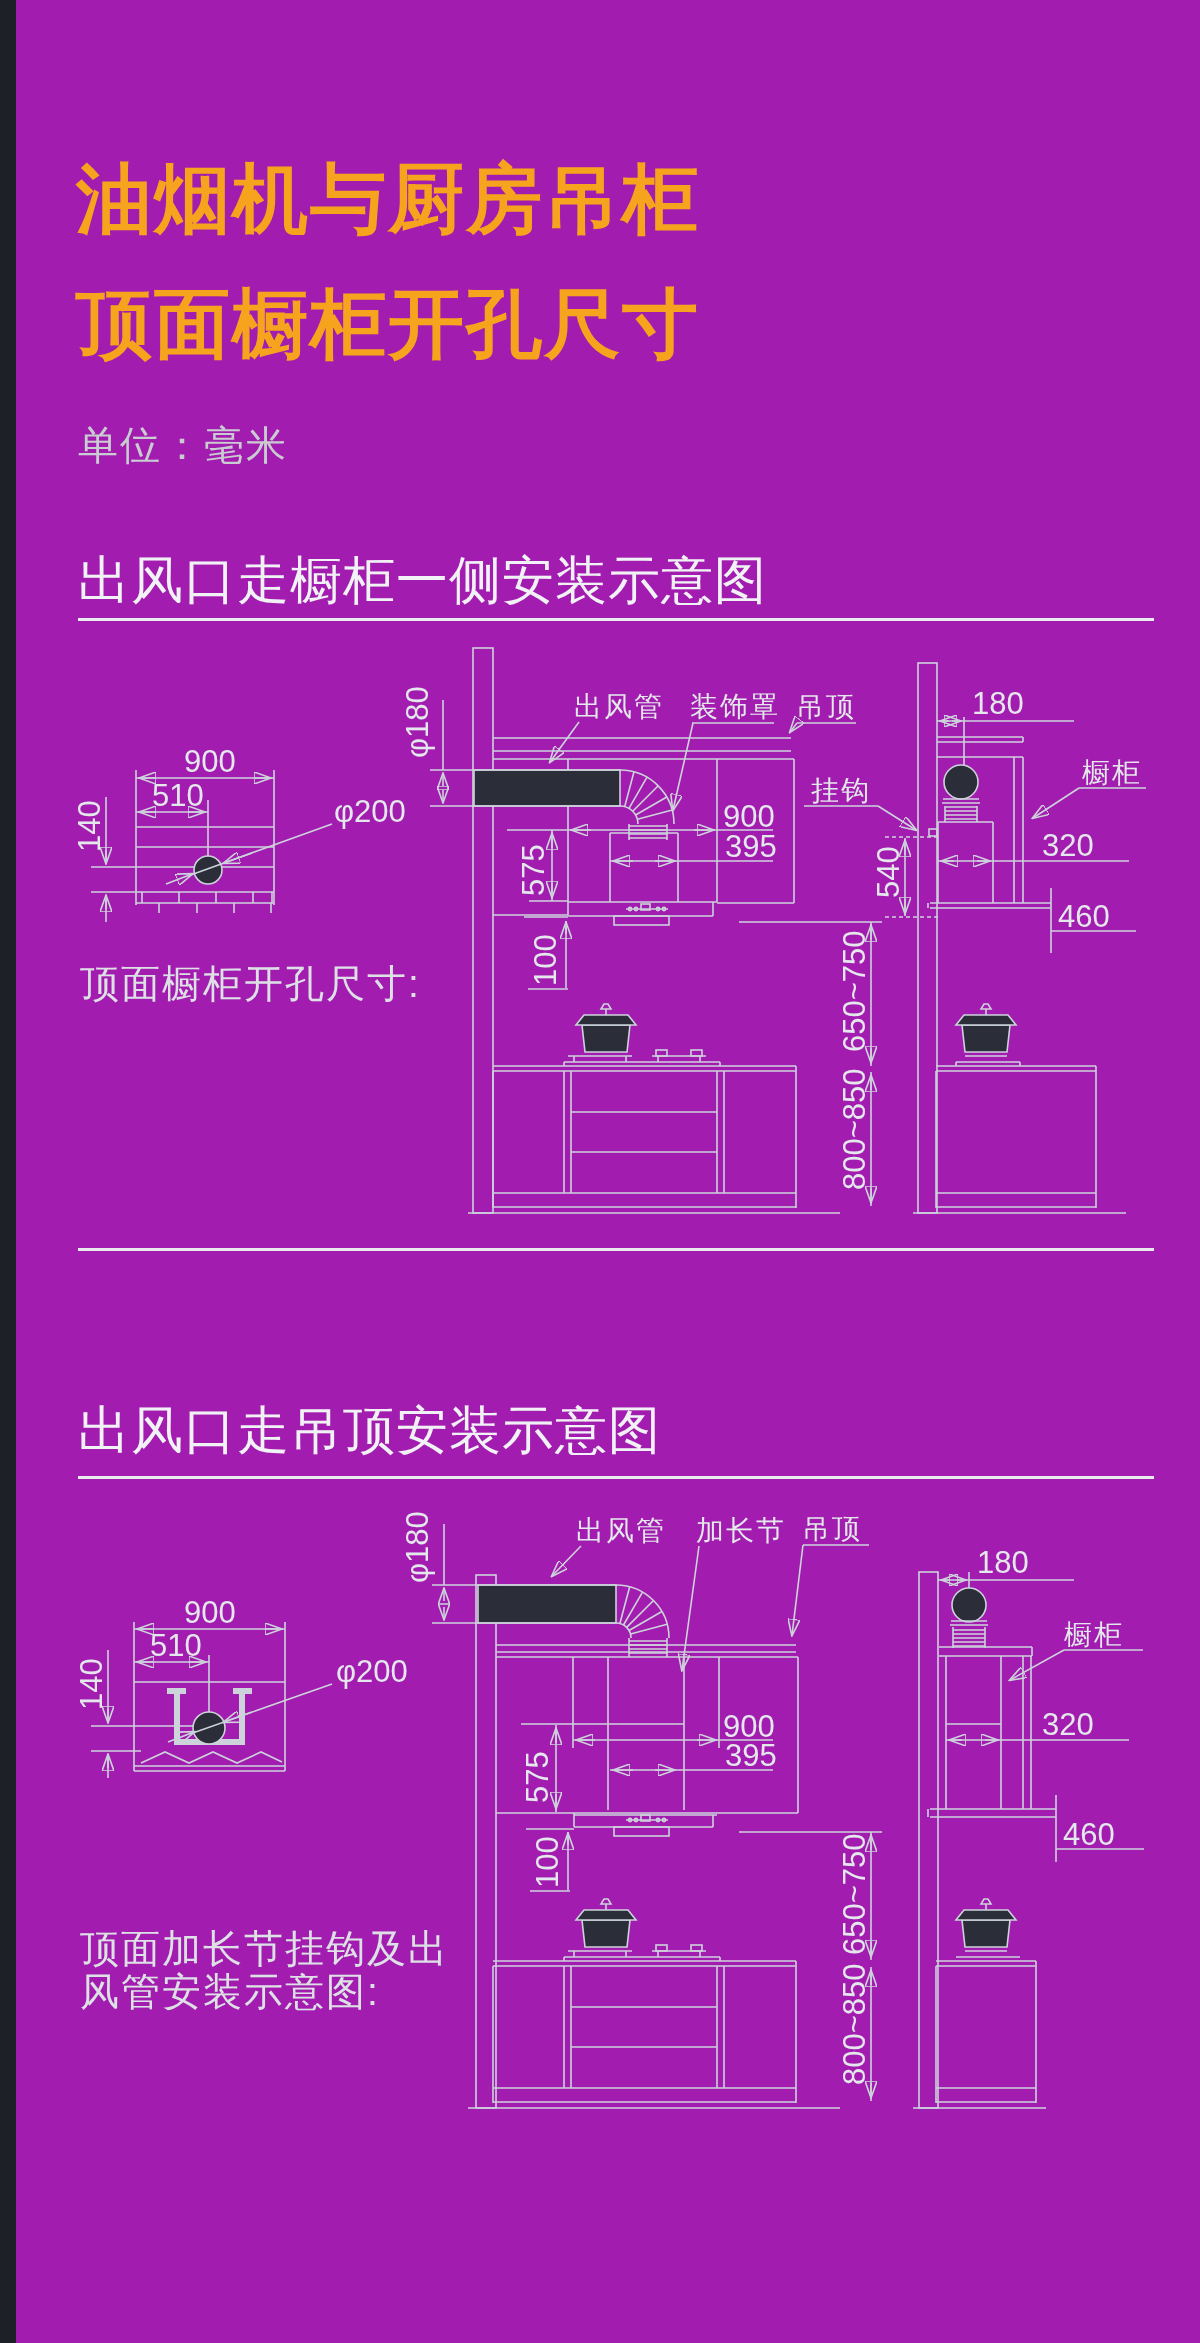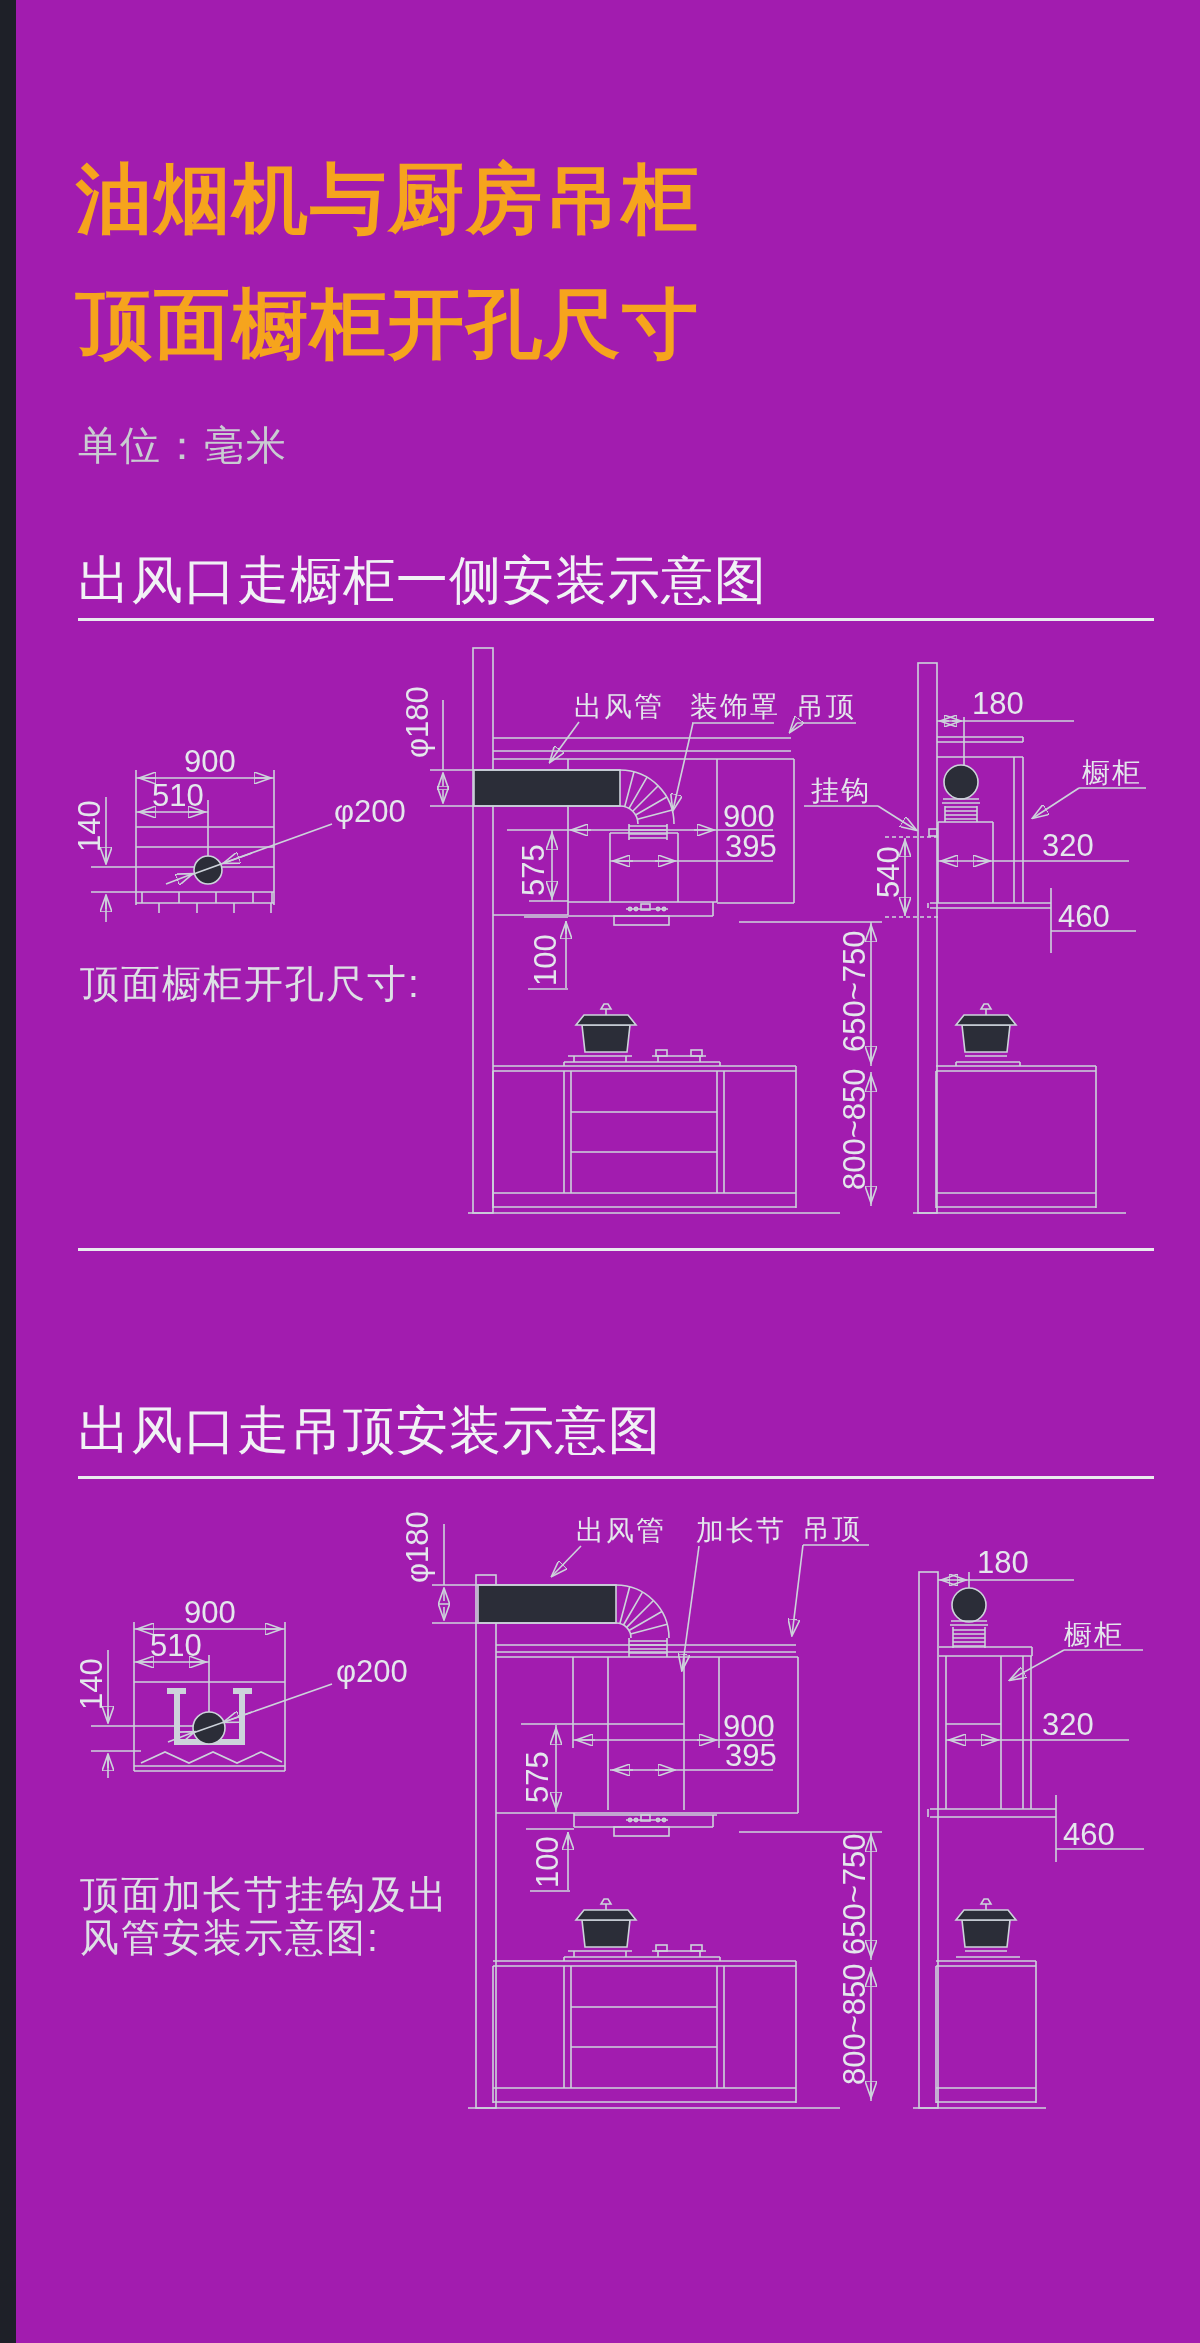--- a/index.html
+++ b/index.html
@@ -10,21 +10,21 @@
   #unit{left:62px;top:418px;color:#c9ccd1;font-size:40px;letter-spacing:2px;text-align:center;}
   .sec-heading{left:62px;color:#f1f2f5;font-size:52px;font-weight:400;letter-spacing:1px;white-space:nowrap;}
   #heading1{top:546px;}
   #heading2{top:1396px;}
   .rule{left:62px;width:1076px;height:3px;background:#e9ebee;}
   #rule1{top:618px;}
   #rule2{top:1476px;}
   #divider1{top:1248px;}
   .note{left:64px;color:#dde0e5;font-size:39px;line-height:43px;letter-spacing:2px;white-space:nowrap;}
   #note1{top:962px;}
-  #note2{top:1873px;}
+  #note2{top:1927px;}
   svg{position:absolute;left:0;top:0;}
   svg line, svg path, svg rect, svg circle, svg polyline, svg polygon{
       stroke:#cdd3db;stroke-width:1.6;fill:none;}
   svg .bgfill{fill:#2b2d38;stroke:none;}
   svg .bgstroke{fill:#2b2d38;}
   svg text{fill:#e4e7ec;stroke:none;font-family:"Liberation Sans","DejaVu Sans",sans-serif;}
   svg .dim{font-size:31px;}
   svg .lbl{font-size:28px;letter-spacing:2px;}
   svg .thick{stroke-width:6;}
   svg .dash{stroke-dasharray:4 3;}

